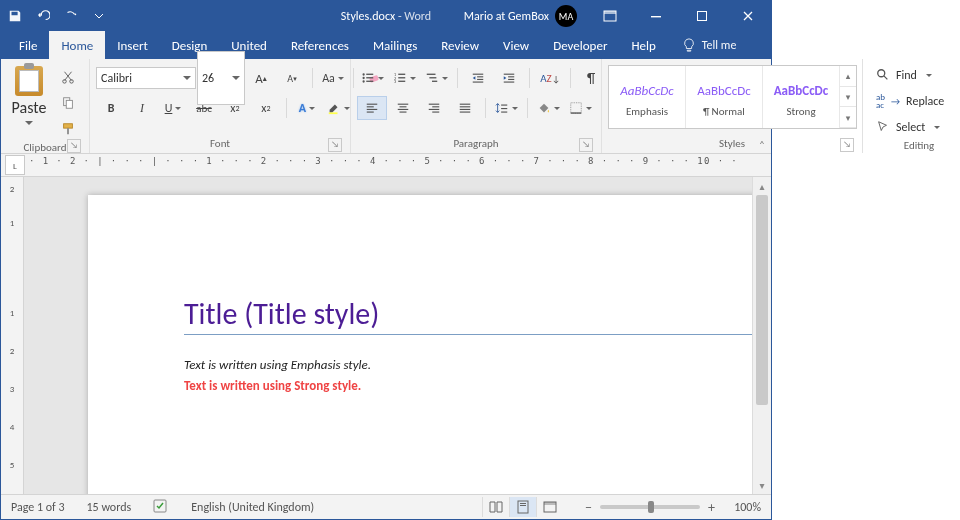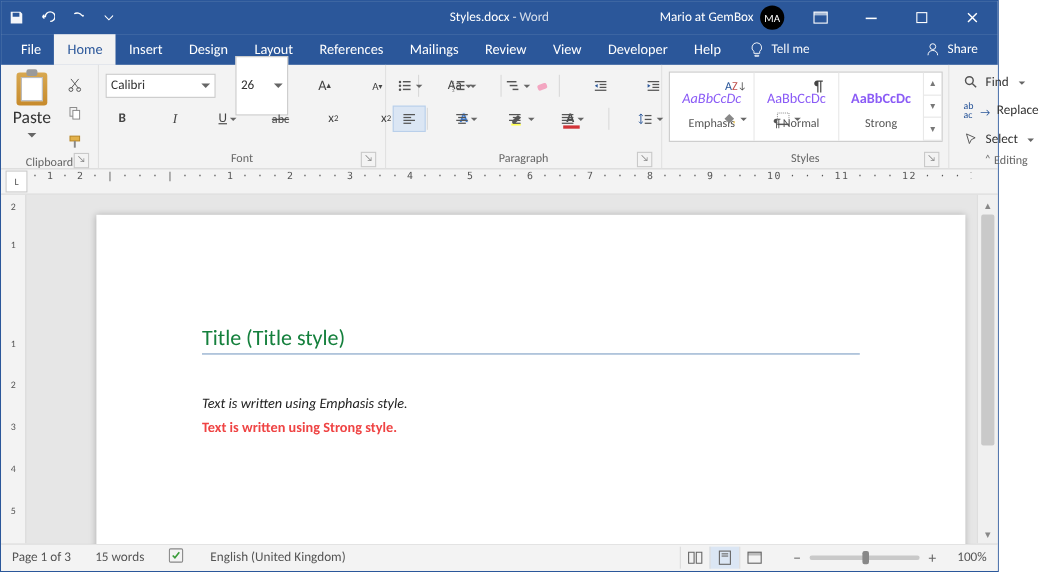--- a/index.html
+++ b/index.html
@@ -1,16 +1,16 @@
 <!DOCTYPE html>
 <html><head>
 <meta charset="utf-8">
 <style>
 html,body{margin:0;padding:0;font-family:"Segoe UI","Calibri",sans-serif;font-size:12px;color:#333;background:#fff;overflow:hidden}
-.app{width:908px;height:520px;display:flex;flex-direction:column;border:1px solid #2b579a;box-sizing:border-box;position:relative}
+.app{width:772px;height:520px;display:flex;flex-direction:column;border:1px solid #2b579a;box-sizing:border-box;position:relative}
 
 .titlebar{height:30px;background:#2b579a;color:#fff;display:flex;align-items:center;position:relative}
 .qat{display:flex;align-items:center;gap:0;height:100%}
 .qat .tbtn{width:28px;height:30px;display:flex;align-items:center;justify-content:center;color:#fff;cursor:default}
 .titlecenter{position:absolute;left:0;right:0;text-align:center;pointer-events:none;font-size:12px}
 .titlecenter .sub{opacity:.8}
 .titleright{margin-left:auto;display:flex;align-items:center;height:100%}
 .username{font-size:12px;margin-right:6px}
 .avatar{width:22px;height:22px;border-radius:50%;background:#000000;color:#fff;font-size:10px;display:flex;align-items:center;justify-content:center;margin-right:10px}
 .winbtn{width:46px;height:30px;display:flex;align-items:center;justify-content:center;color:#fff}
@@ -24,21 +24,21 @@
 .share{display:flex;align-items:center;gap:6px;padding:0 18px;color:#fff}
 
 .ribbon{height:94px;background:#f3f3f3;border-bottom:1px solid #d4d4d4;display:flex;position:relative}
 .collapse{position:absolute;right:6px;bottom:2px;color:#777;font-size:11px}
 .group{display:flex;flex-direction:column;border-right:1px solid #e1e1e1;padding:2px 6px 0 6px}
 .group .body{flex:1;display:flex;align-items:flex-start}
 .group .label{height:16px;font-size:11px;color:#666;text-align:center;position:relative}
 .group .dlaunch{position:absolute;right:2px;bottom:1px;color:#888;font-size:9px;width:12px;height:12px;border:1px solid #c9c9c9;line-height:10px}
 .rbtn{height:22px;min-width:22px;padding:0 3px;display:inline-flex;align-items:center;justify-content:center;color:#444;border:1px solid transparent;cursor:default;position:relative}
 .dd::after{content:"";border:3px solid transparent;border-top-color:#666;margin-left:3px;position:relative;top:2px}
-.row{display:flex;align-items:center;gap:18px;height:26px}
+.row{display:flex;align-items:center;gap:1px;height:26px}
 .sep{width:1px;height:20px;background:#d9d9d9;margin:0 4px}
 
 .paste{width:42px;height:66px;display:flex;flex-direction:column;align-items:center;justify-content:flex-start;padding-top:4px;border:1px solid transparent}
 .pasteicon{width:28px;height:30px;background:linear-gradient(#d8a850,#c78a2b);border-radius:3px;position:relative;margin-bottom:2px}
 .pasteicon::before{content:"";position:absolute;left:4px;top:4px;right:4px;bottom:4px;background:#fff;border:1px solid #bbb}
 .pasteicon::after{content:"";position:absolute;left:9px;top:-3px;width:10px;height:6px;background:#9a9a9a;border-radius:2px}
 .clip-side{display:flex;flex-direction:column;gap:2px;margin-left:2px;margin-top:4px}
 
 .fontname{width:90px;height:20px;border:1px solid #c9c9c9;background:#fff;font-size:12px;padding:0 4px;display:flex;align-items:center;justify-content:space-between}
 .fontsize{width:38px;height:20px;border:1px solid #c9c9c9;background:#fff;font-size:12px;padding:16px 4px;display:flex;align-items:center;justify-content:space-between}
@@ -56,21 +56,21 @@
 
 .rulerwrap{height:22px;background:#f3f3f3;border-bottom:1px solid #d4d4d4;display:flex;align-items:center}
 .lmark{width:18px;height:18px;margin:0 4px;border:1px solid #c9c9c9;background:#fff;font-size:9px;display:flex;align-items:center;justify-content:center;color:#555}
 .hruler{flex:1;height:18px;position:relative;font-size:9px;color:#555;overflow:hidden;margin-right:24px;white-space:nowrap;letter-spacing:1.4px;font-family:Consolas,monospace}
 
 .docarea{flex:1;background:#e6e6e6;display:flex;overflow:hidden;position:relative}
 .vruler{width:22px;background:#f3f3f3;border-right:1px solid #d4d4d4;position:relative;font-size:9px;color:#555}
 .vruler .seg{position:absolute;left:0;right:0;text-align:center}
 .pagewrap{flex:1;overflow:auto;padding:18px 0 0 64px}
 .page{width:790px;min-height:400px;background:#fff;box-shadow:0 0 6px rgba(0,0,0,.25);padding:100px 96px 60px 96px;box-sizing:border-box}
-.ptitle{font-family:"Calibri Light",Calibri;font-size:20px;color:#15803d;font-weight:400;border-bottom:1px solid #7c9ec4;padding-bottom:2px;margin-bottom:38px}
+.ptitle{font-family:"Calibri Light",Calibri;font-size:30px;color:#4c1d95;font-weight:400;border-bottom:1px solid #7c9ec4;padding-bottom:2px;margin-bottom:22px}
 .pemph{font-style:italic;font-size:13px;margin-bottom:6px;color:#222}
 .pstrong{font-weight:700;font-size:13px;color:#ef4444}
 .vscroll{width:18px;background:#f0f0f0;border-left:1px solid #dcdcdc;display:flex;flex-direction:column;align-items:center}
 .vscroll .arr{height:18px;width:100%;display:flex;align-items:center;justify-content:center;color:#888;font-size:10px}
 .vscroll .track{flex:1;width:100%;position:relative}
 .vscroll .thumb{position:absolute;left:3px;right:3px;top:0;height:210px;background:#c9c9c9;border-radius:2px}
 
 .status{height:24px;background:#f3f3f3;border-top:1px solid #d4d4d4;display:flex;align-items:center;font-size:12px;color:#555;padding:0 10px;gap:22px}
 .status .spacer{flex:1}
 .viewbtn{width:26px;height:20px;display:flex;align-items:center;justify-content:center;color:#666;border-left:1px solid #dcdcdc}
@@ -136,41 +136,34 @@
           </svg>
         </div>
     </div>
   </div>
 
   <div class="tabsrow">
     <div class="tab file">File</div>
     <div class="tab active">Home</div>
     <div class="tab">Insert</div>
     <div class="tab">Design</div>
-    <div class="tab">Layout</div>
+    <div class="tab">United</div>
     <div class="tab">References</div>
     <div class="tab">Mailings</div>
     <div class="tab">Review</div>
     <div class="tab">View</div>
     <div class="tab">Developer</div>
     <div class="tab">Help</div>
     <div class="tellme">
         <svg width="14" height="14" viewBox="0 0 16 16">
           <path d="M8 1a5 5 0 00-3 9v2h6v-2a5 5 0 00-3-9zM6 14h4v1H6z" fill="none" stroke="#fff"></path>
         </svg>
         <span>Tell me</span>
       </div>
     <div class="tabs-spacer"></div>
-    <div class="share">
-        <svg width="14" height="14" viewBox="0 0 16 16">
-          <circle cx="8" cy="5" r="3" fill="none" stroke="#fff"></circle>
-          <path d="M3 14c0-3 2-5 5-5s5 2 5 5" fill="none" stroke="#fff"></path>
-        </svg>
-        <span>Share</span>
-      </div>
   </div>
 
   <div class="ribbon">
 
     <div class="group" style="width:78px">
       <div class="body">
         <div class="paste">
           <div class="pasteicon"></div>
           <span style="font-size:16px">Paste</span>
           <span class="caret"></span>

